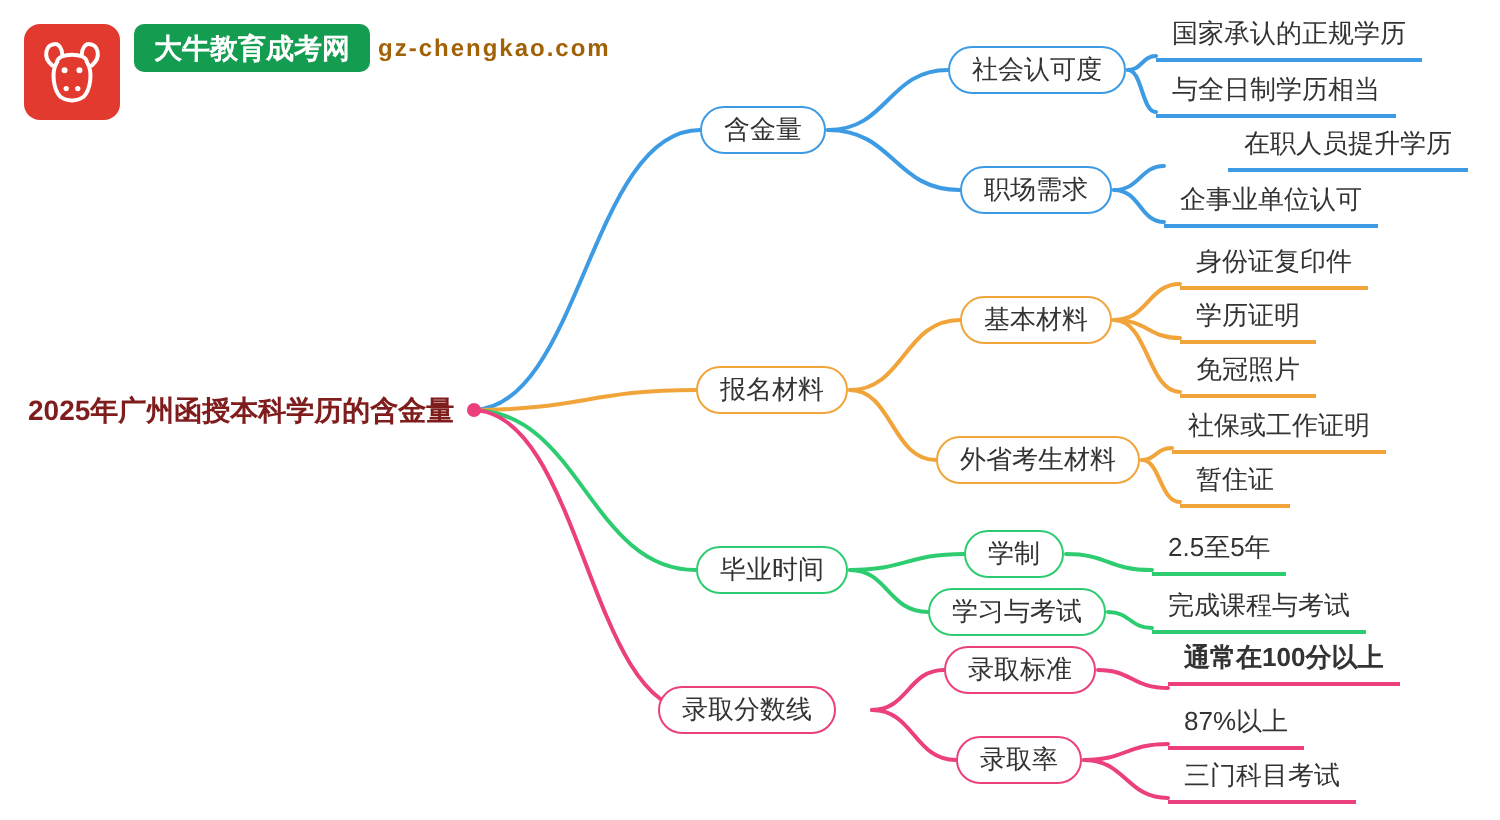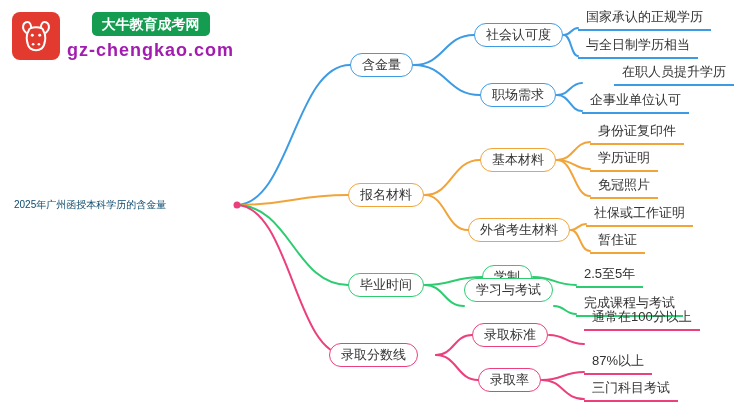--- a/index.html
+++ b/index.html
@@ -6,44 +6,44 @@
   #canvas{
     position:relative;width:750px;height:410px;background:#fff;overflow:hidden;
     font-family:"Liberation Sans","DejaVu Sans",sans-serif;
   }
   svg.lines{position:absolute;left:0;top:0;width:750px;height:410px;}
   svg.lines path{fill:none;stroke-width:2;stroke-linecap:round;}
   .st-blue{stroke:#3d9be4}.st-orange{stroke:#f0a43a}.st-green{stroke:#2ecc71}.st-pink{stroke:#ec3f7d}
 
   .root{
     position:absolute;left:14px;top:196px;width:222px;
-    font-size:10px;font-weight:normal;color:#0c4a6e;line-height:18px;
+    font-size:14px;font-weight:bold;color:#7f1d1d;line-height:18px;
   }
   .node{
     position:absolute;background:#fff;border:1.5px solid #999;border-radius:13px;
     font-size:13px;color:#333;padding:3px 11px;white-space:nowrap;line-height:16px;
   }
   .leaf{
     position:absolute;height:19px;line-height:18px;font-size:13px;color:#333;
     padding:0 8px 2px 8px;border-bottom:2px solid #0ea5e9;white-space:nowrap;background:transparent;
   }
   .bd-blue{border-color:#3d9be4}.bd-orange{border-color:#f0a43a}
   .bd-green{border-color:#2ecc71}.bd-pink{border-color:#ec3f7d}
 
   .logo{position:absolute;left:12px;top:12px;display:flex;align-items:flex-start;gap:7px;}
   .logo-icon{
     width:48px;height:48px;background:#e23a2e;border-radius:8px;
     display:flex;align-items:center;justify-content:center;flex:0 0 auto;
   }
-  .logo-right{display:flex;flex-direction:column;gap:4px;align-items:center;}
+  .logo-right{display:flex;flex-direction:row;gap:4px;align-items:center;}
   .site-name{
     background:#149c50;color:#fff;font-weight:bold;font-size:14px;
     padding:3px 10px;border-radius:5px;white-space:nowrap;line-height:18px;
   }
-  .site-url{color:#a21caf;font-size:18px;font-weight:bold;letter-spacing:1px;}
+  .site-url{color:#a16207;font-size:12px;font-weight:bold;letter-spacing:1px;}
 </style>
 </head>
 <body>
 
 <div id="canvas">
 
   <svg class="lines" viewBox="0 0 750 410">
 
     <path class="st-blue" d="M236,205 C290,205 295,65 350,65"></path>
     <path class="st-orange" d="M236,205 C290,205 295,195 348,195"></path>
@@ -107,36 +107,36 @@
   <div class="node bd-green" style="left:348px;top:273px;">毕业时间</div>
   <div class="node bd-pink" style="left:329px;top:343px;">录取分数线</div>
 
   <div class="node bd-blue" style="left:474px;top:23px;">社会认可度</div>
   <div class="node bd-blue" style="left:480px;top:83px;">职场需求</div>
 
   <div class="node bd-orange" style="left:480px;top:148px;">基本材料</div>
   <div class="node bd-orange" style="left:468px;top:218px;">外省考生材料</div>
 
   <div class="node bd-green" style="left:482px;top:265px;">学制</div>
-  <div class="node bd-green" style="left:464px;top:278px;">学习与考试</div>
+  <div class="node bd-green" style="left:464px;top:294px;">学习与考试</div>
 
   <div class="node bd-pink" style="left:472px;top:323px;">录取标准</div>
   <div class="node bd-pink" style="left:478px;top:368px;">录取率</div>
 
   <div class="leaf bd-blue" style="left:578px;top:8px;">国家承认的正规学历</div>
   <div class="leaf bd-blue" style="left:578px;top:36px;text-align:right;">与全日制学历相当</div>
   <div class="leaf bd-blue" style="left:582px;top:63px;margin-left:32px;">在职人员提升学历</div>
   <div class="leaf bd-blue" style="left:582px;top:91px;">企事业单位认可</div>
 
   <div class="leaf bd-orange" style="left:590px;top:122px;">身份证复印件</div>
   <div class="leaf bd-orange" style="left:590px;top:149px;">学历证明</div>
   <div class="leaf bd-orange" style="left:590px;top:176px;">免冠照片</div>
   <div class="leaf bd-orange" style="left:586px;top:204px;">社保或工作证明</div>
   <div class="leaf bd-orange" style="left:590px;top:231px;">暂住证</div>
 
   <div class="leaf bd-green" style="left:576px;top:265px;">2.5至5年</div>
   <div class="leaf bd-green" style="left:576px;top:294px;">完成课程与考试</div>
 
-  <div class="leaf bd-pink" style="left:584px;top:308px;">通常在100分以上</div>
+  <div class="leaf bd-pink" style="left:584px;top:320px;font-weight:bold;">通常在100分以上</div>
   <div class="leaf bd-pink" style="left:584px;top:352px;">87%以上</div>
   <div class="leaf bd-pink" style="left:584px;top:379px;">三门科目考试</div>
 
 </div>
 
 </body></html>

